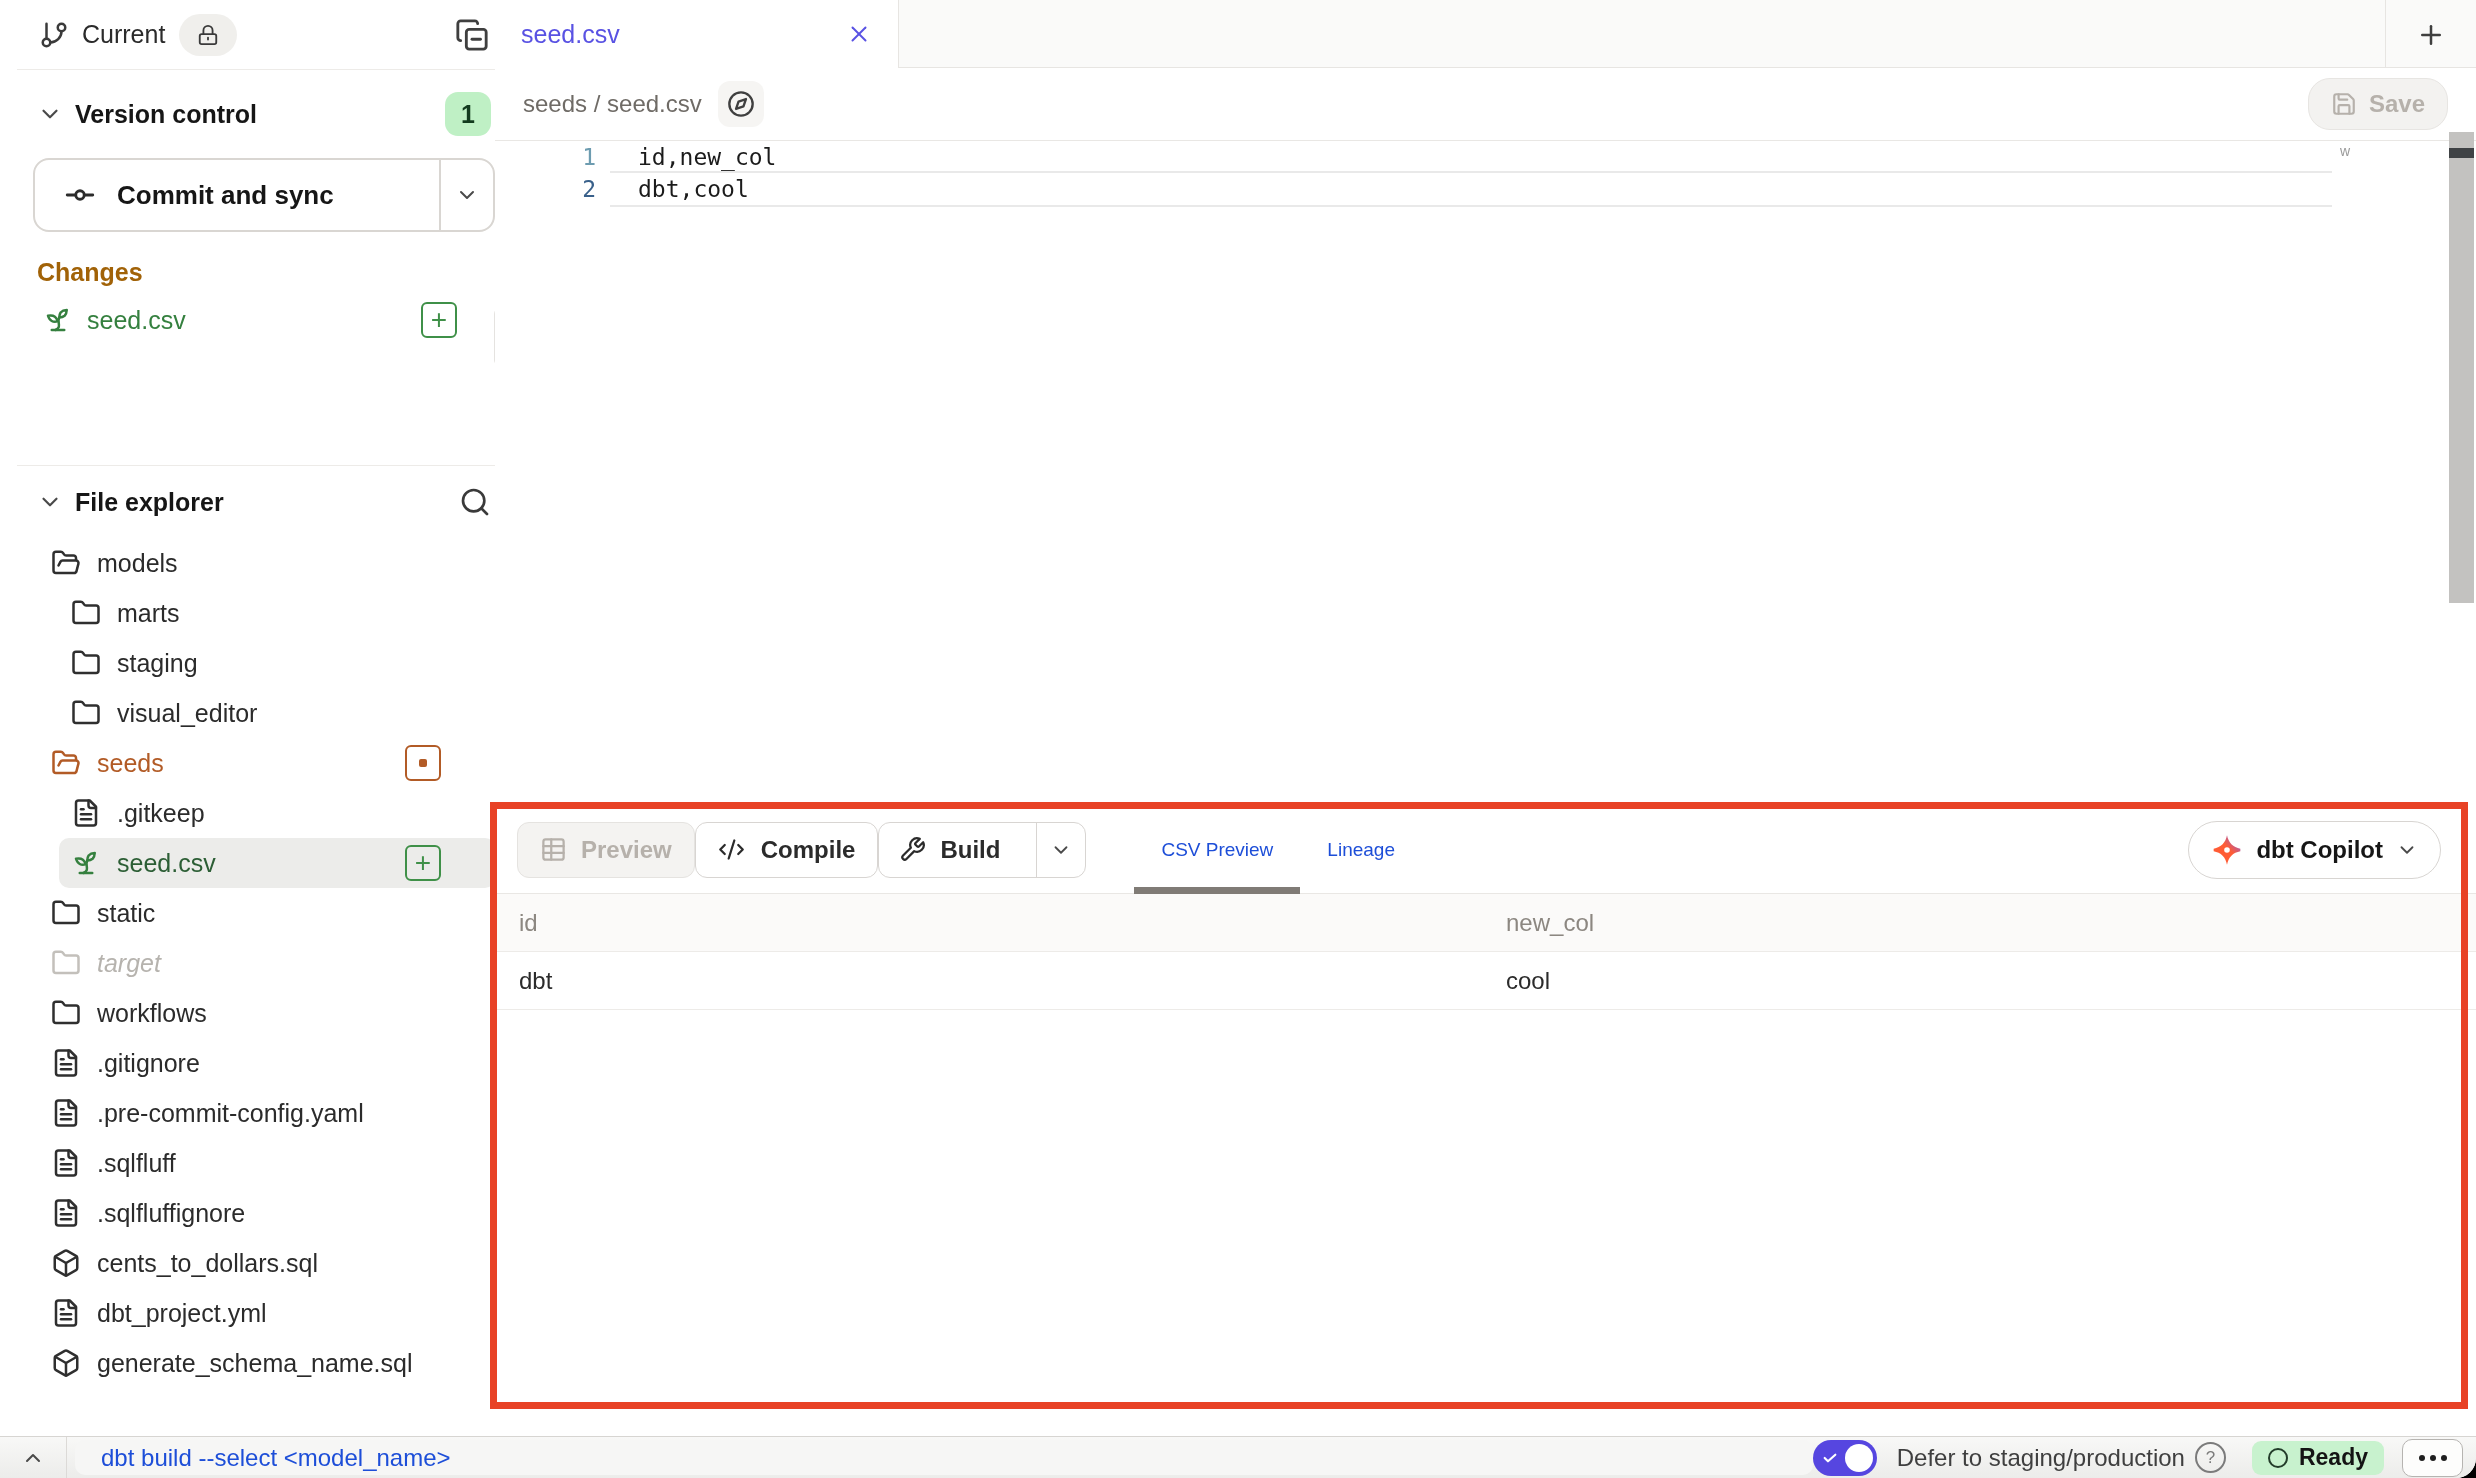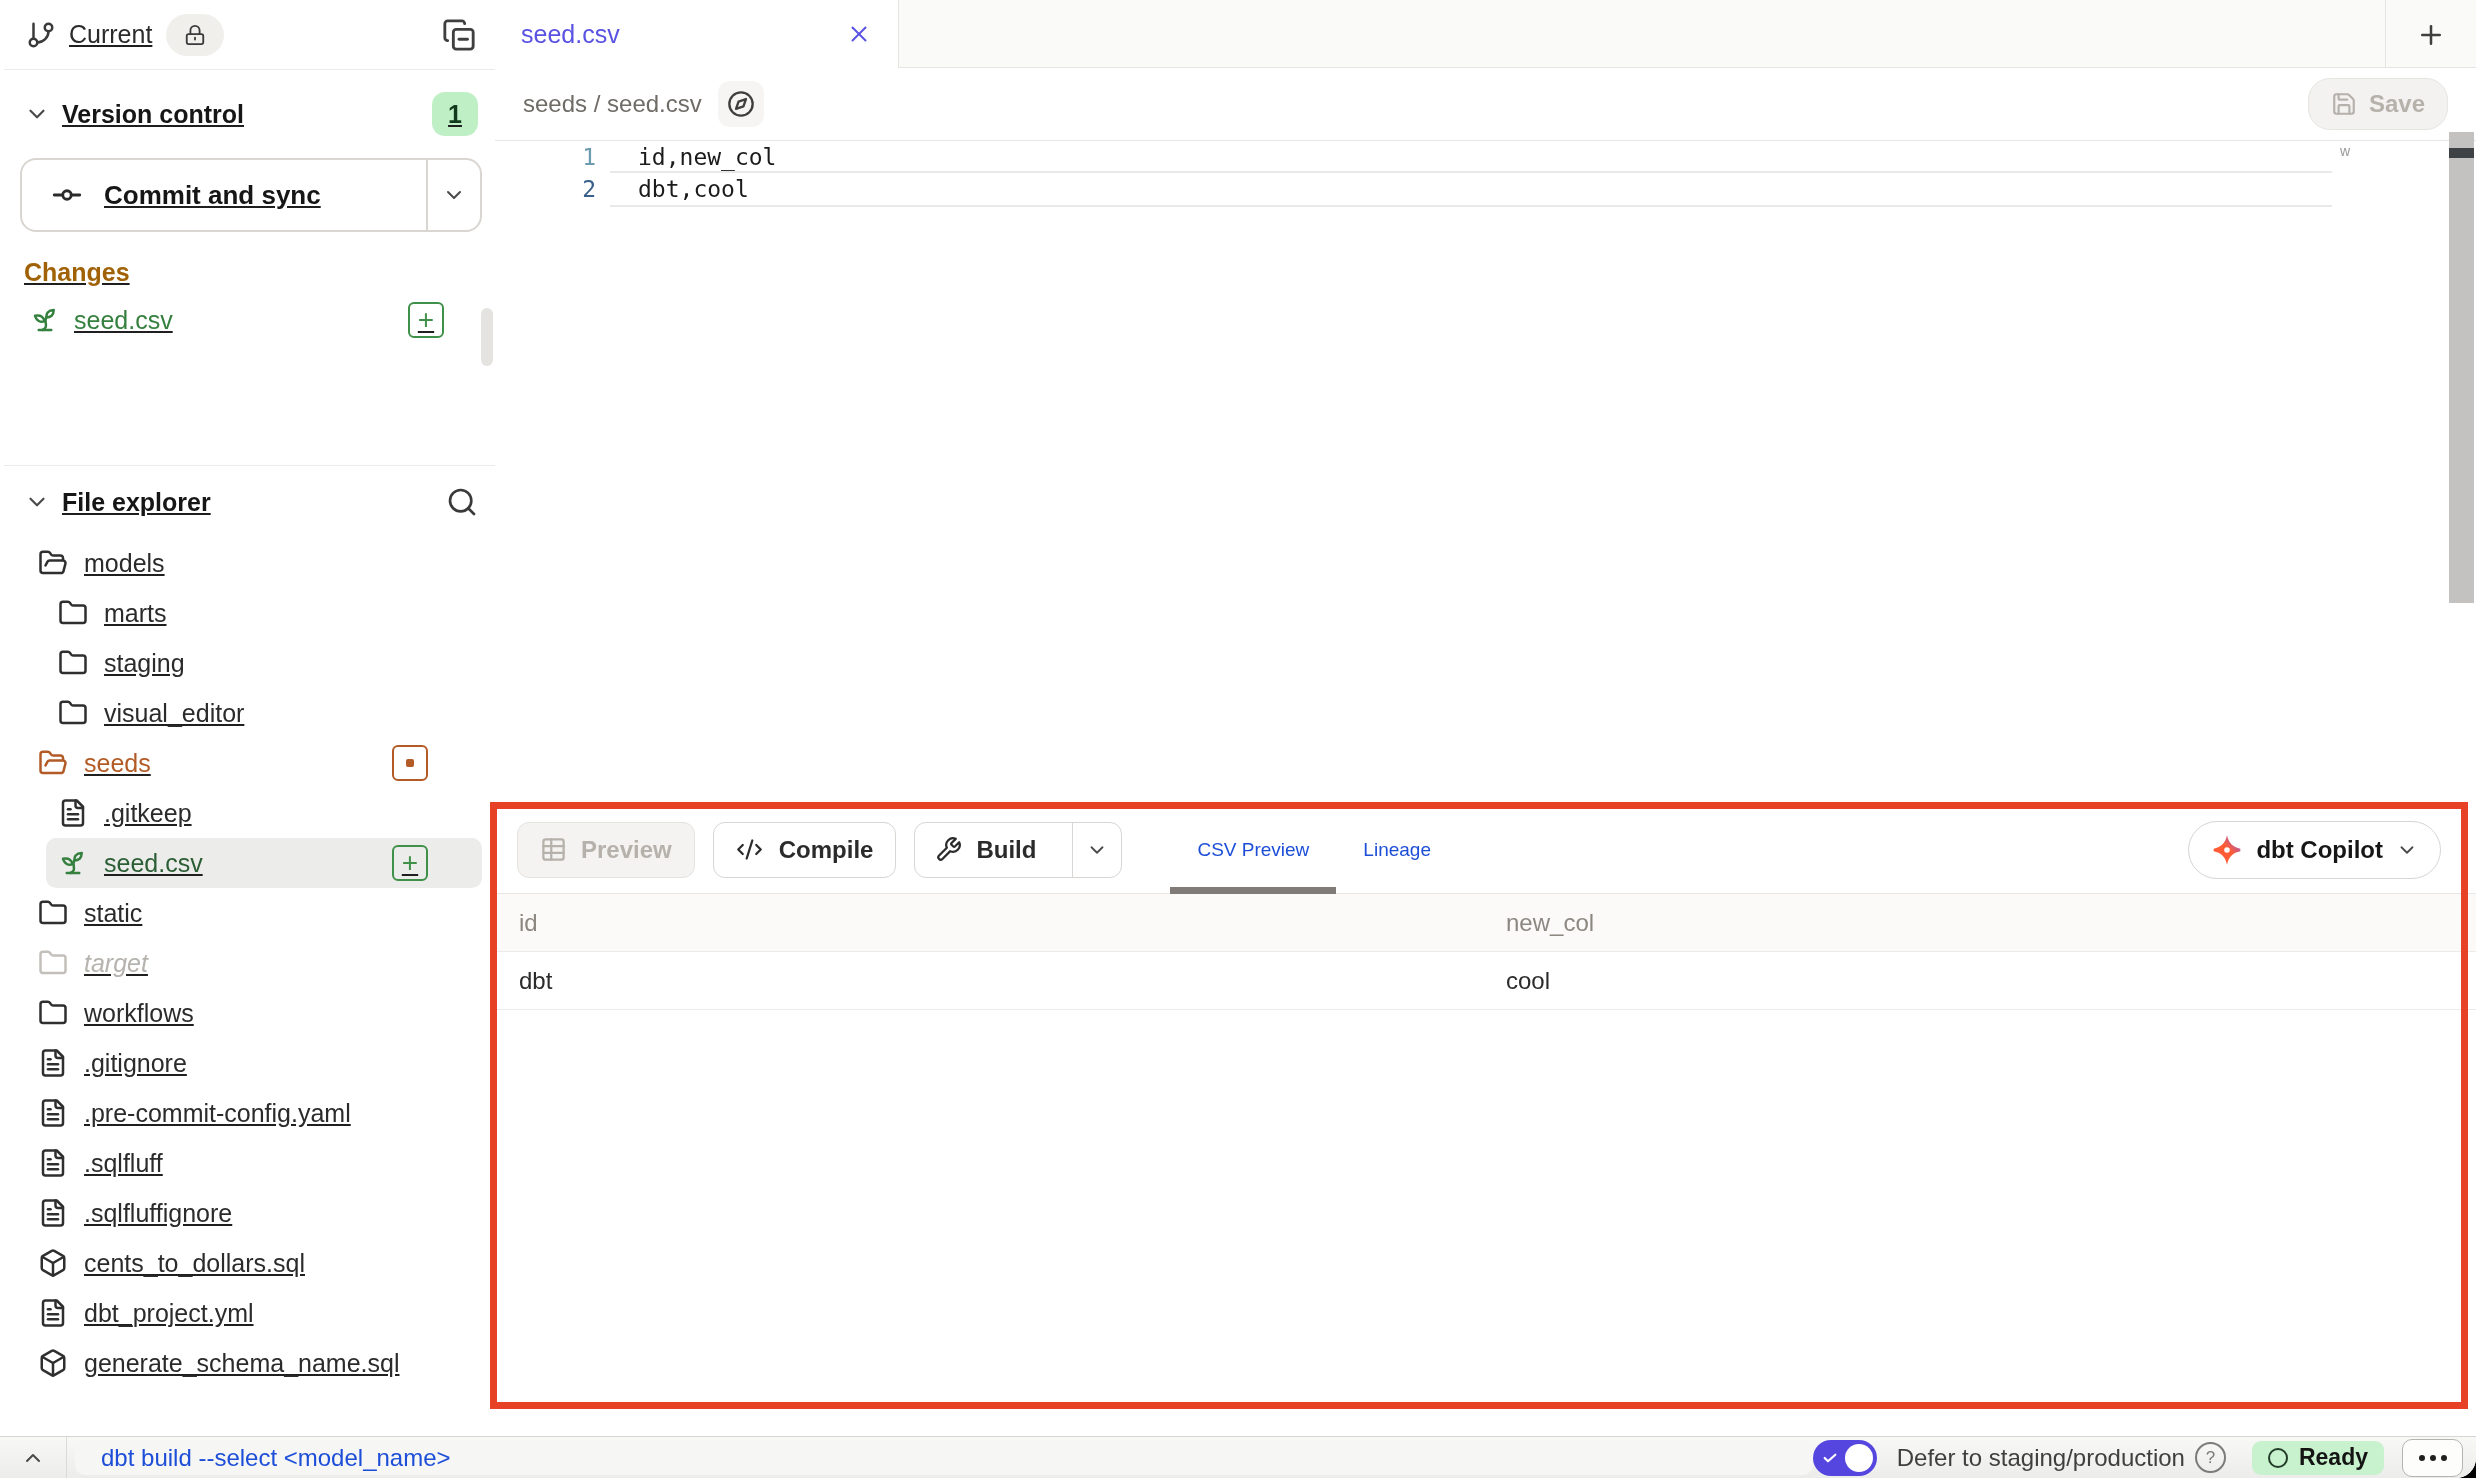--- a/index.html
+++ b/index.html
@@ -4,21 +4,21 @@
 <style>
   html,body{margin:0;padding:0;background:#000;}
   .app{position:relative;width:2476px;height:1478px;background:#fff;overflow:hidden;
        font-family:"Liberation Sans",sans-serif;color:#1f1f1f;
        border-bottom-right-radius:20px;}
   svg{display:block;}
   .ic{flex:none;display:flex;align-items:center;justify-content:center;}
   .ic svg{width:100%;height:100%;fill:none;stroke:currentColor;stroke-width:2;stroke-linecap:round;stroke-linejoin:round;}
 
   
-  .sidebar{position:absolute;left:4px;top:0;width:495px;height:1436px;background:#fff;border-right:1px solid #e7e5e2;box-sizing:border-box;text-decoration:underline;}
+  .sidebar{position:absolute;left:17px;top:0;width:495px;height:1436px;background:#fff;border-right:1px solid #e7e5e2;box-sizing:border-box;}
   .vc-top{height:70px;display:flex;align-items:center;padding:0 22px;border-bottom:1px solid #edebe8;box-sizing:border-box;}
   .branch-ic{width:30px;height:30px;color:#3a3a3a;}
   .branch-name{font-size:25px;margin-left:13px;color:#2b2b2b;}
   .lock-badge{margin-left:14px;width:58px;height:42px;border-radius:21px;background:#f0efec;display:flex;align-items:center;justify-content:center;color:#3a3a3a;}
   .lock-badge .ic{width:22px;height:22px;}
   .copy-btn{margin-left:auto;width:34px;height:34px;color:#3f3f3f;}
   .sec-head{display:flex;align-items:center;padding:0 20px;height:88px;}
   .sec-head .chev{width:26px;height:26px;color:#4a4a4a;}
   .sec-title{font-size:25px;font-weight:700;margin-left:12px;color:#161616;}
   .count-badge{margin-left:auto;min-width:34px;height:44px;padding:0 6px;border-radius:13px;background:#bff0c5;color:#123b1e;font-size:25px;font-weight:600;display:flex;align-items:center;justify-content:center;}
@@ -81,21 +81,21 @@
   .minimap-mark{position:absolute;left:1845px;top:2px;font-size:14px;color:#9a9a9a;letter-spacing:-1px;}
   .v-scroll{position:absolute;left:2449px;top:132px;width:25px;height:471px;background:#c3c2c0;z-index:3;}
   .v-thumb{position:absolute;left:0;right:0;top:16px;height:10px;background:#3f4245;}
 
   
   .panel{position:absolute;left:495px;right:0;top:806px;height:630px;background:#fff;}
   .panel-header{height:88px;display:flex;align-items:center;padding:0 22px;border-bottom:1px solid #e9e7e4;box-sizing:border-box;}
   .pbtn{height:56px;border-radius:12px;display:flex;align-items:center;gap:14px;padding:0 22px;font-size:24px;font-weight:600;background:#fff;border:1.5px solid #d8d5d2;color:#2b2b2b;cursor:pointer;box-sizing:border-box;}
   .pbtn .ic{width:27px;height:27px;}
   .pbtn.disabled{background:#f4f3f1;border-color:#e5e3e0;color:#b6b1ab;cursor:default;}
-  .pbtn+ .pbtn,.split{margin-left:18px;gap:16px;}
+  .pbtn+ .pbtn,.split{gap:16px;}
   .split{height:56px;border:1.5px solid #d8d5d2;border-radius:12px;display:flex;align-items:stretch;overflow:hidden;box-sizing:border-box;background:#fff;}
   .split-main{display:flex;align-items:center;gap:14px;padding:0 20px;font-size:24px;font-weight:600;color:#2b2b2b;cursor:pointer;}
   .split-main .ic{width:27px;height:27px;}
   .split-caret{width:48px;border-left:1.5px solid #d8d5d2;display:flex;align-items:center;justify-content:center;color:#4a4a4a;cursor:pointer;}
   .split-caret .ic{width:22px;height:22px;}
   .panel-tabs{margin-left:48px;display:flex;height:100%;}
   .ptab{position:relative;display:flex;align-items:center;padding:0 27px;font-size:19px;color:#1d4ed8;cursor:pointer;}
   .ptab.active::after{content:"";position:absolute;left:0;right:0;bottom:-1px;height:7px;background:#807b76;}
   .copilot{margin-left:auto;margin-right:13px;height:58px;border:1.5px solid #d8d5d2;border-radius:29px;background:#fff;display:flex;align-items:center;gap:13px;padding:0 22px;cursor:pointer;box-sizing:border-box;}
   .copilot-label{font-size:24px;font-weight:600;color:#161616;}

